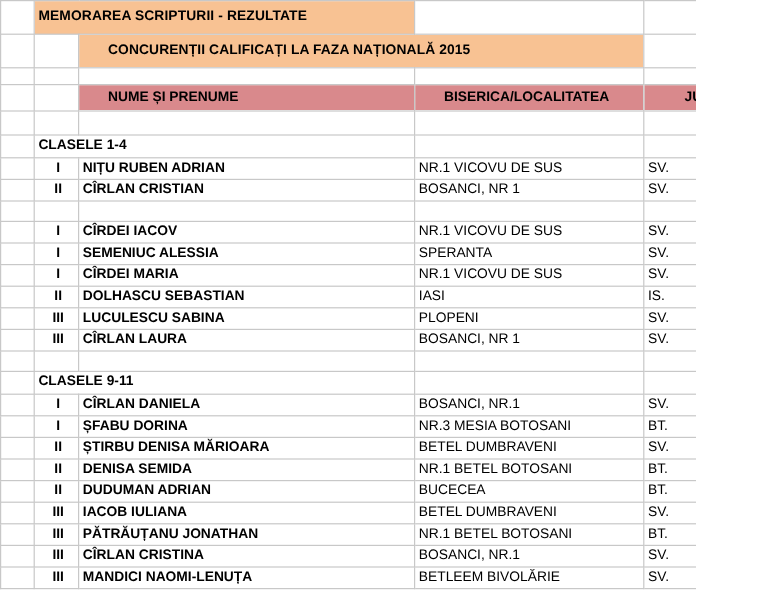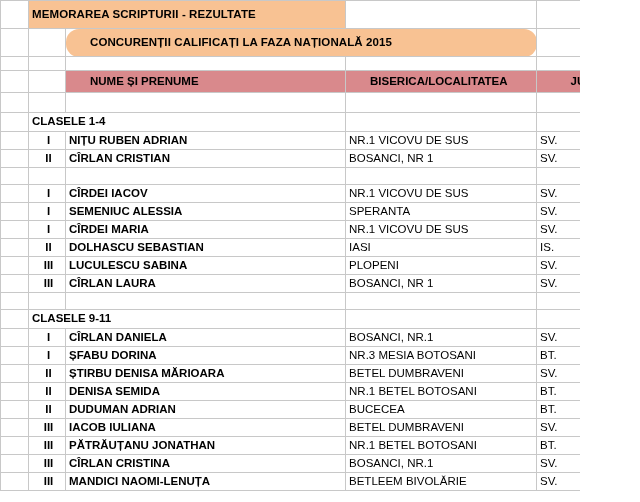--- a/index.html
+++ b/index.html
@@ -35,21 +35,21 @@
     font-size: 11.5px;
     line-height: 1;
     color: #000000;
     vertical-align: middle;
     overflow: hidden;
     white-space: nowrap;
   }
 
   
   tr.r-title1 td { height: 27px; }
-  tr.r-title2 td { height: 27px; border-radius: 13px; }
+  tr.r-title2 td { height: 27px; }
   tr.r-gap     td { height: 13px; }
   tr.r-head    td { height: 21px; padding-left: 24px; }
   tr.r-gap2    td { height: 19px; }
   tr.r-section td { height: 18px; }
   tr.r-data    td { height: 17px; }
   tr.r-blank   td { height: 16px; }
 
   
   .title-cell {
     background: #f8c293;

